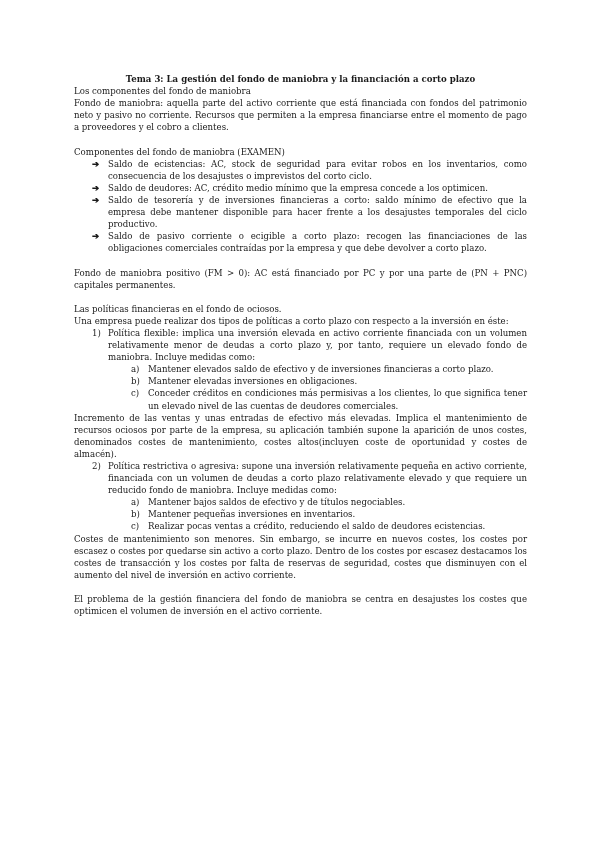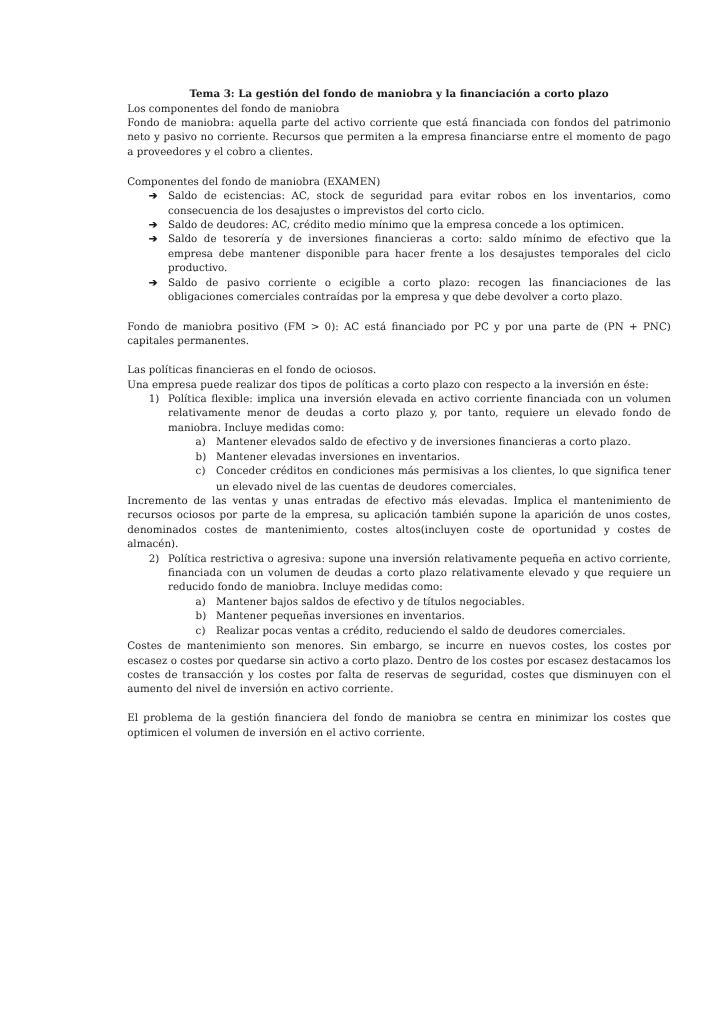--- a/index.html
+++ b/index.html
@@ -1,20 +1,20 @@
 <!DOCTYPE html>
 <html><head>
 <meta charset="utf-8">
 <style>
   html, body { margin: 0; padding: 0; background: #ffffff; }
   body { width: 600px; height: 848px; position: relative; overflow: hidden; }
   .page {
     position: absolute; left: 74px; top: 73px; width: 453px;
     font-family: "DejaVu Serif", "Liberation Serif", serif;
-    font-size: 8.6px; line-height: 12.1px; color: #1a1a1a; margin-left: 32px;
+    font-size: 8.6px; line-height: 12.1px; color: #1a1a1a;
   }
   .title { text-align: center; font-weight: bold; }
   .bold { font-weight: normal; }
   p { margin: 0; text-align: justify; }
   .gap { height: 12.1px; }
   ul.arrows { list-style: none; margin: 0; padding: 0 0 0 34px; }
   ul.arrows li { position: relative; text-align: justify; }
   ul.arrows li .arr { position: absolute; left: -16px; top: 0; font-weight: bold; }
   ol.num { list-style: none; margin: 0; padding: 0 0 0 34px; }
   ol.num > li { position: relative; text-align: justify; }
@@ -46,35 +46,35 @@
 
   <div class="bold">Las políticas financieras en el fondo de ociosos.</div>
   <p>Una empresa puede realizar dos tipos de políticas a corto plazo con respecto a la inversión en éste:</p>
 
   <ol class="num">
     <li>
       <span class="mk">1)</span>
       <span>Política flexible: implica una inversión elevada en activo corriente financiada con un volumen relativamente menor de deudas a corto plazo y, por tanto, requiere un elevado fondo de maniobra. Incluye medidas como:</span>
       <ol class="alpha">
         <li><span class="mk">a)</span><span>Mantener elevados saldo de efectivo y de inversiones financieras a corto plazo.</span></li>
-        <li><span class="mk">b)</span><span>Mantener elevadas inversiones en inventarios.</span></li>
+        <li><span class="mk">b)</span><span>Mantener elevadas inversiones en obligaciones.</span></li>
         <li><span class="mk">c)</span><span>Conceder créditos en condiciones más permisivas a los clientes, lo que significa tener un elevado nivel de las cuentas de deudores comerciales.</span></li>
       </ol>
     </li>
   </ol>
   <p>Incremento de las ventas y unas entradas de efectivo más elevadas. Implica el mantenimiento de recursos ociosos por parte de la empresa, su aplicación también supone la aparición de unos costes, denominados costes de mantenimiento, costes altos(incluyen coste de oportunidad y costes de almacén).</p>
 
   <ol class="num">
     <li>
       <span class="mk">2)</span>
       <span>Política restrictiva o agresiva: supone una inversión relativamente pequeña en activo corriente, financiada con un volumen de deudas a corto plazo relativamente elevado y que requiere un reducido fondo de maniobra. Incluye medidas como:</span>
       <ol class="alpha">
         <li><span class="mk">a)</span><span>Mantener bajos saldos de efectivo y de títulos negociables.</span></li>
         <li><span class="mk">b)</span><span>Mantener pequeñas inversiones en inventarios.</span></li>
-        <li><span class="mk">c)</span><span>Realizar pocas ventas a crédito, reduciendo el saldo de deudores comerciales.</span></li>
+        <li><span class="mk">c)</span><span>Realizar pocas ventas a crédito, reduciendo el saldo de deudores ecistencias.</span></li>
       </ol>
     </li>
   </ol>
   <p>Costes de mantenimiento son menores. Sin embargo, se incurre en nuevos costes, los costes por escasez o costes por quedarse sin activo a corto plazo. Dentro de los costes por escasez destacamos los costes de transacción y los costes por falta de reservas de seguridad, costes que disminuyen con el aumento del nivel de inversión en activo corriente.</p>
   <div class="gap"></div>
 
-  <p>El problema de la gestión financiera del fondo de maniobra se centra en minimizar los costes que optimicen el volumen de inversión en el activo corriente.</p>
+  <p>El problema de la gestión financiera del fondo de maniobra se centra en desajustes los costes que optimicen el volumen de inversión en el activo corriente.</p>
 </div>
 
 </body></html>

